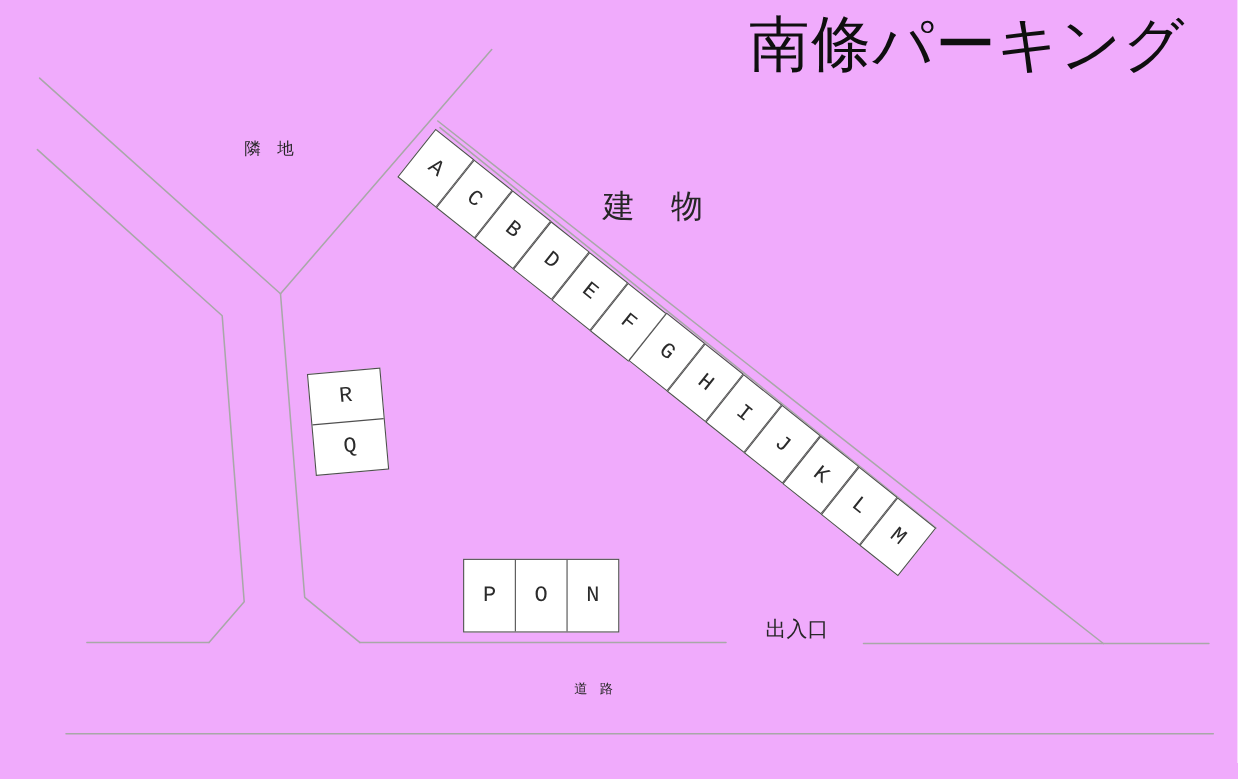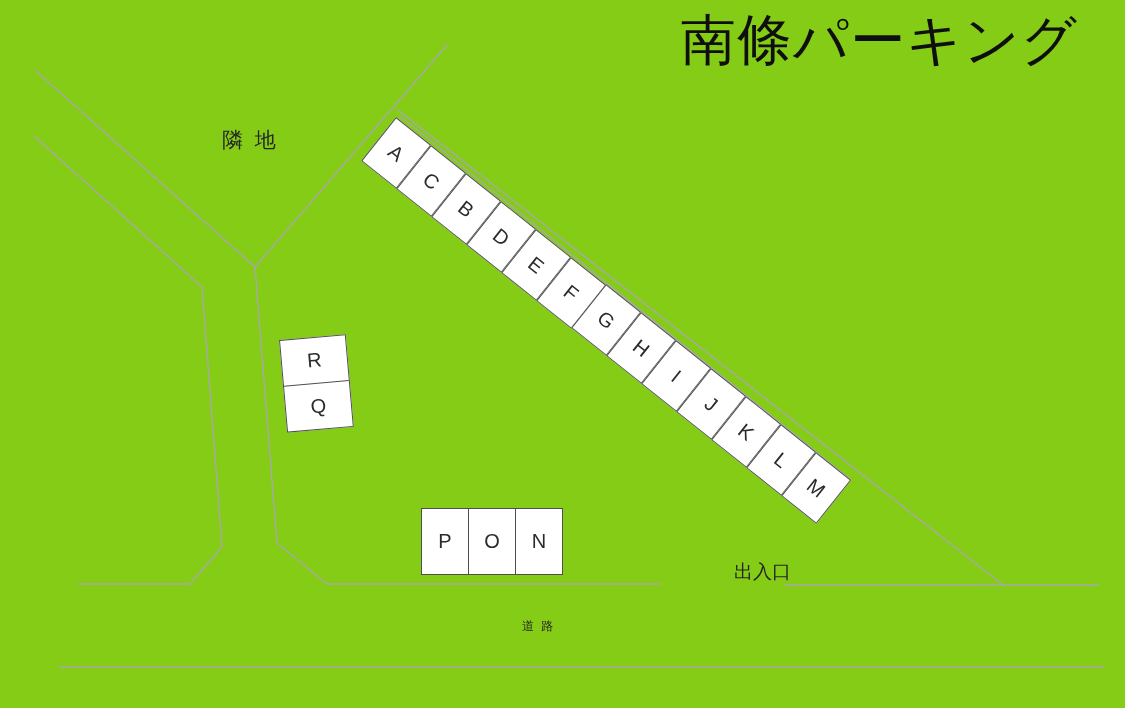--- a/index.html
+++ b/index.html
@@ -1,30 +1,30 @@
 <!DOCTYPE html>
 <html><head>
 <meta charset="utf-8">
 <style>
   html,body{margin:0;padding:0;background:#fff;}
   .canvas{
-    position:relative;width:1125px;height:708px;background:#84cc16;overflow:hidden;
-    font-family:Liberation Sans, sans-serif;color:#1e1e1e;
+    position:relative;width:1125px;height:708px;background:#f0abfc;overflow:hidden;
+    font-family:Liberation Mono, monospace;color:#1e1e1e;
   }
   .canvas svg{position:absolute;left:0;top:0;}
   .outline{fill:none;stroke:#a8a8a8;stroke-width:1.4;stroke-linejoin:round;stroke-linecap:round;}
 
   .title{
     position:absolute;top:4px;right:47px;
     font-size:55px;font-weight:500;letter-spacing:1px;color:#0f0f0f;white-space:nowrap;
   }
   .lbl{position:absolute;white-space:nowrap;color:#262626;}
-  .lbl-adjacent{left:222px;top:126px;font-size:21px;letter-spacing:3px;}
+  .lbl-adjacent{left:222px;top:126px;font-size:15px;letter-spacing:3px;}
   .lbl-building{left:548px;top:168px;font-size:29px;letter-spacing:2px;}
-  .lbl-entrance{left:696px;top:559px;font-size:19px;margin-left:38px;}
+  .lbl-entrance{left:696px;top:559px;font-size:19px;}
   .lbl-road{left:522px;top:618px;font-size:12px;letter-spacing:2px;}
 
   .space{
     position:absolute;display:flex;align-items:center;justify-content:center;
     border:1.3px solid #4f4f4f;background:#fff;font-size:20px;color:#2b2b2b;
     box-sizing:border-box;
   }
   .diag{width:45px;height:56px;transform:rotate(38.5deg);transform-origin:0 0;}
 
   .group{position:absolute;border:1.3px solid #4f4f4f;background:#fff;box-sizing:border-box;display:flex;}
@@ -57,20 +57,21 @@
 
     <polyline class="outline" points="447,45 255,267"></polyline>
 
     <polyline class="outline" points="398,110 1003,585"></polyline>
 
     <polyline class="outline" points="400,116 851,480"></polyline>
   </svg>
 
   <div class="title">南條パーキング</div>
   <div class="lbl lbl-adjacent">隣 地</div>
+  <div class="lbl lbl-building">建　物</div>
   <div class="lbl lbl-entrance">出入口</div>
   <div class="lbl lbl-road">道 路</div>
 
   <div class="space diag" style="left:396px;top:117px">A</div>
   <div class="space diag" style="left:431px;top:145px">C</div>
   <div class="space diag" style="left:466px;top:173px">B</div>
   <div class="space diag" style="left:501px;top:201px">D</div>
   <div class="space diag" style="left:536px;top:229px">E</div>
   <div class="space diag" style="left:571px;top:257px">F</div>
   <div class="space diag" style="left:606px;top:284px">G</div>

